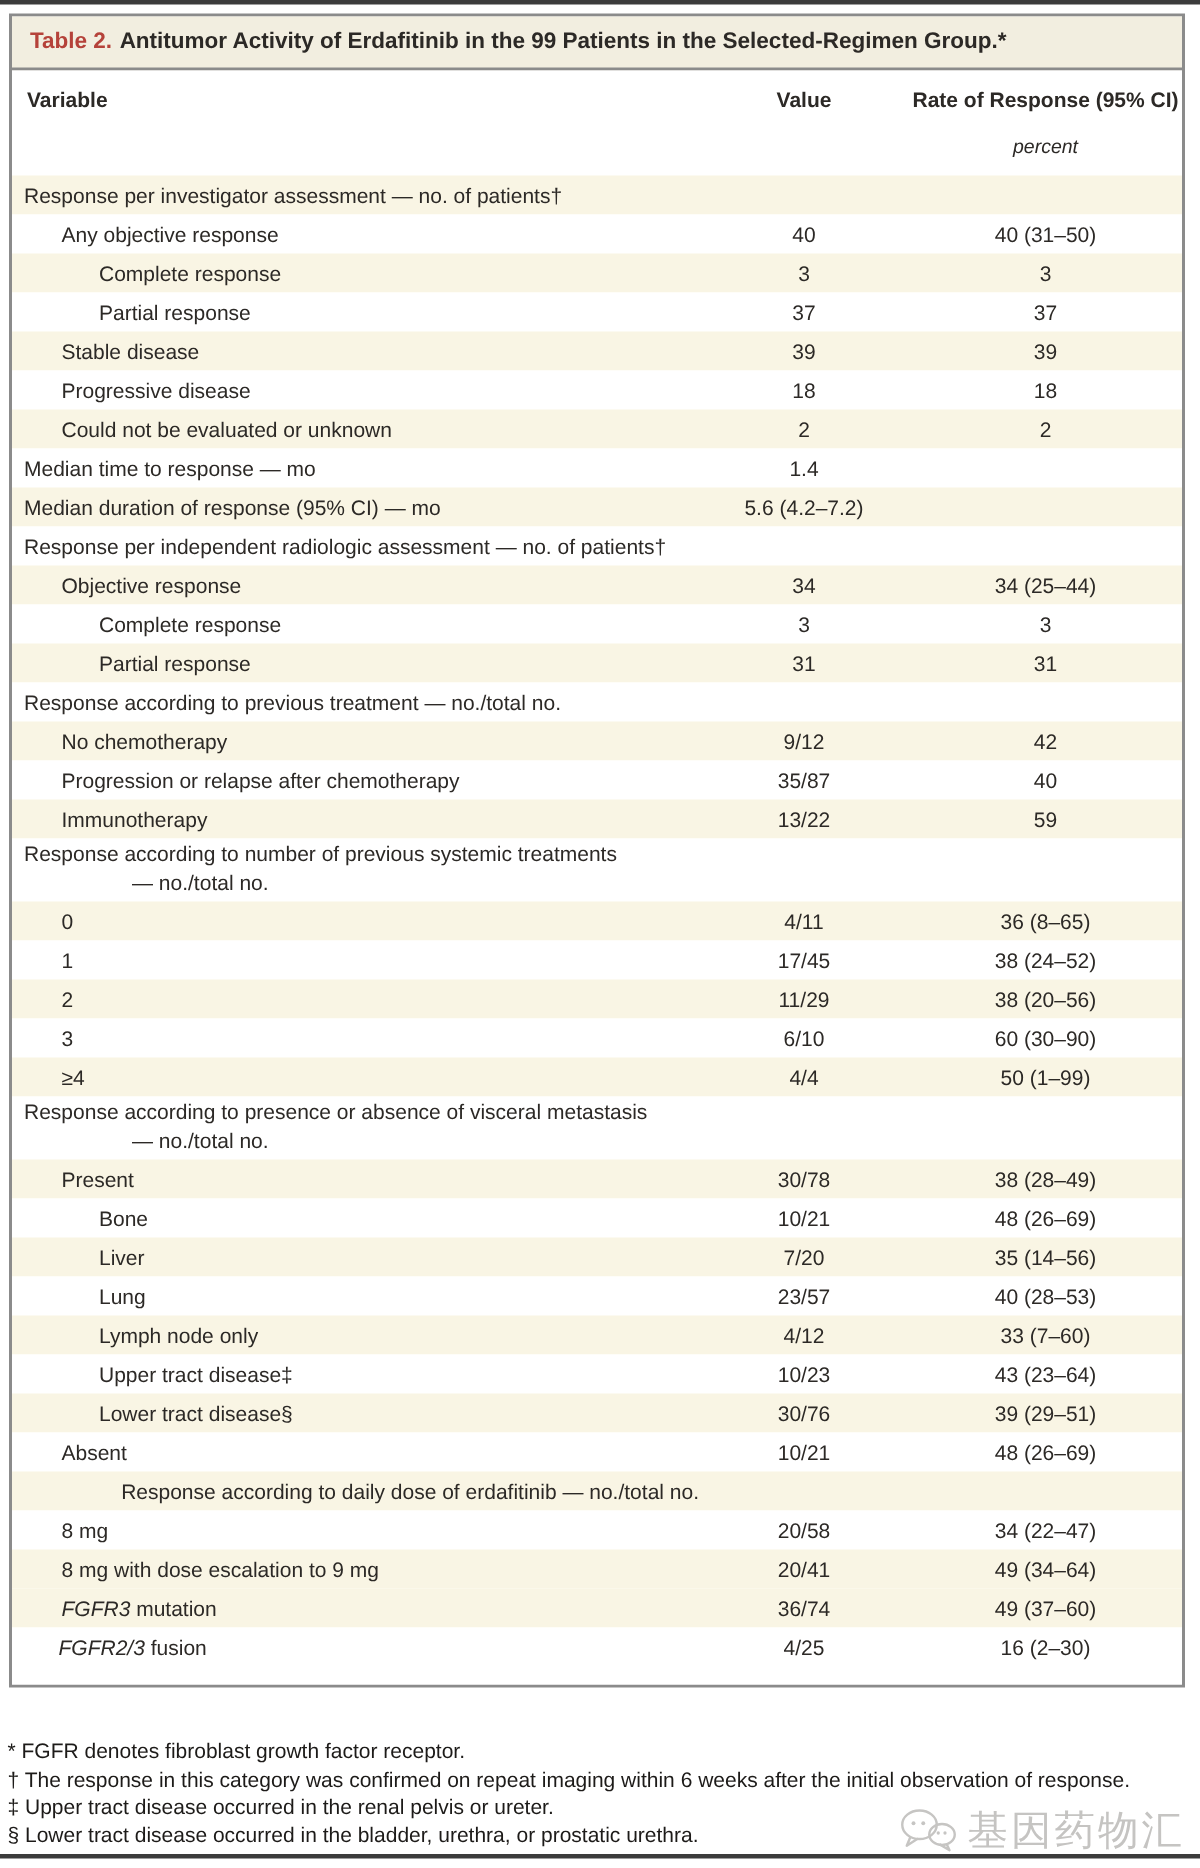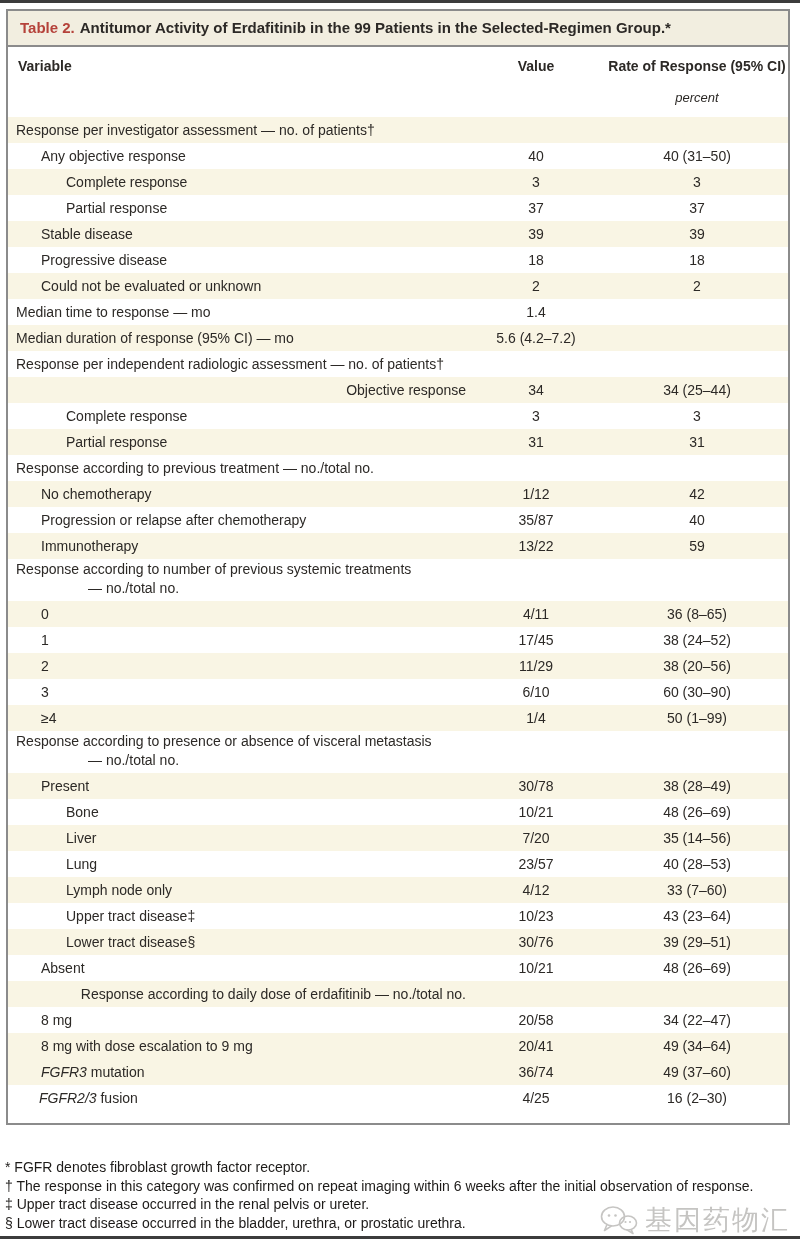--- a/index.html
+++ b/index.html
@@ -154,21 +154,21 @@
         </div>
         <div class="row">
           <div class="cell label">
             <div class="l1" style="padding-left: 8px;">Response per independent radiologic assessment — no. of patients†</div>
           </div>
           <div class="cell value"></div>
           <div class="cell rate"></div>
         </div>
         <div class="row cream">
           <div class="cell label">
-            <div class="l1" style="padding-left: 33px; text-align: right;">Objective response</div>
+            <div class="l1" style="padding-left: 33px;">Objective response</div>
           </div>
           <div class="cell value">34</div>
           <div class="cell rate">34 (25–44)</div>
         </div>
         <div class="row">
           <div class="cell label">
             <div class="l1" style="padding-left: 58px;">Complete response</div>
           </div>
           <div class="cell value">3</div>
           <div class="cell rate">3</div>
@@ -184,21 +184,21 @@
           <div class="cell label">
             <div class="l1" style="padding-left: 8px;">Response according to previous treatment — no./total no.</div>
           </div>
           <div class="cell value"></div>
           <div class="cell rate"></div>
         </div>
         <div class="row cream">
           <div class="cell label">
             <div class="l1" style="padding-left: 33px;">No chemotherapy</div>
           </div>
-          <div class="cell value">1/12</div>
+          <div class="cell value">9/12</div>
           <div class="cell rate">42</div>
         </div>
         <div class="row">
           <div class="cell label">
             <div class="l1" style="padding-left: 33px;">Progression or relapse after chemotherapy</div>
           </div>
           <div class="cell value">35/87</div>
           <div class="cell rate">40</div>
         </div>
         <div class="row cream">
@@ -241,21 +241,21 @@
           <div class="cell label">
             <div class="l1" style="padding-left: 33px;">3</div>
           </div>
           <div class="cell value">6/10</div>
           <div class="cell rate">60 (30–90)</div>
         </div>
         <div class="row cream">
           <div class="cell label">
             <div class="l1" style="padding-left: 33px;">≥4</div>
           </div>
-          <div class="cell value">1/4</div>
+          <div class="cell value">4/4</div>
           <div class="cell rate">50 (1–99)</div>
         </div>
         <div class="row">
           <div class="cell label">
             <div class="l1" style="padding-left: 8px;">Response according to presence or absence of visceral metastasis</div>
             <div class="l2">— no./total no.</div>
           </div>
           <div class="cell value"></div>
           <div class="cell rate"></div>
         </div>

